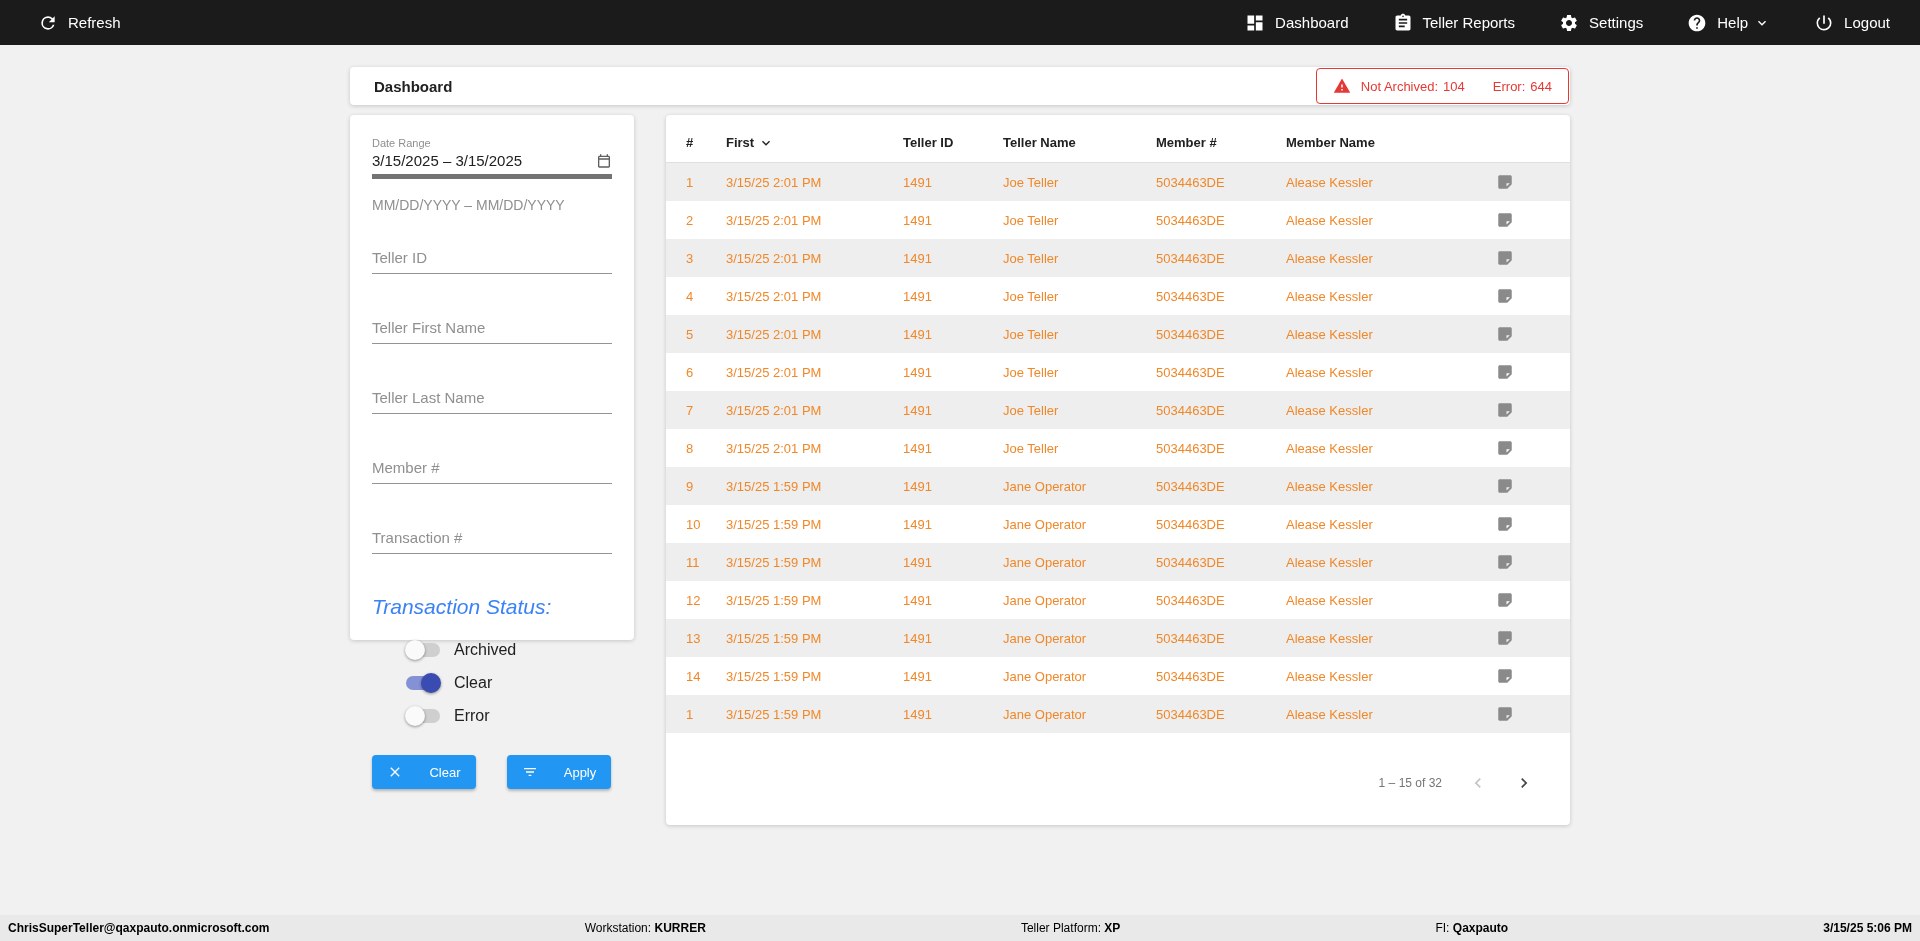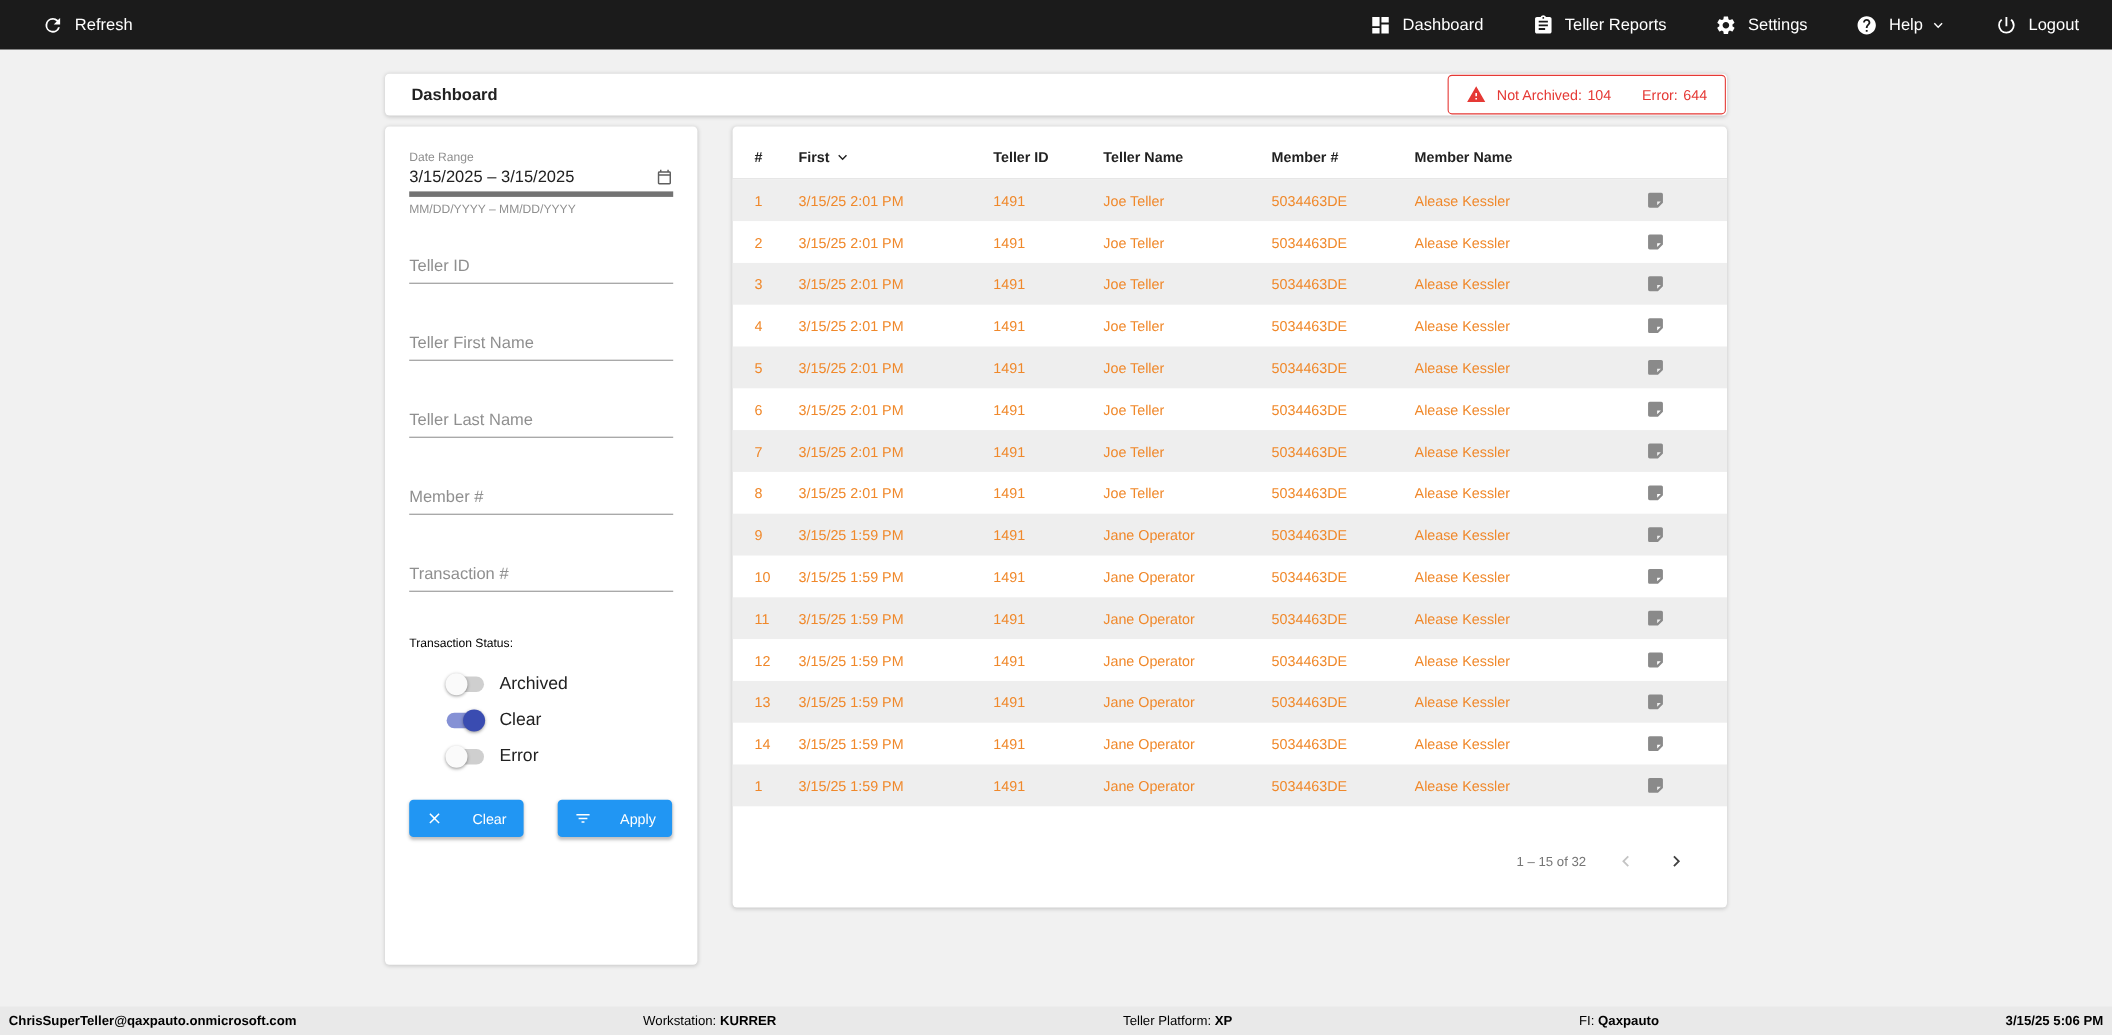--- a/index.html
+++ b/index.html
@@ -51,41 +51,41 @@
     padding: 0 16px; color: #E53935; font-size: 13px; background: #fff;
   }
   .alert-badge .icon-18 { color: #E53935; }
   .alert-group { display: flex; gap: 5px; }
   .alert-gap { width: 8px; }
 
   
   .content-row { display: flex; gap: 32px; margin-top: 10px; align-items: flex-start; }
 
   
-  .filter-card { width: 284px; flex: 0 0 284px; height: 762px; padding: 22px 22px 0; }
+  .filter-card { width: 284px; flex: 0 0 284px; height: 525px; padding: 22px 22px 0; }
   .f-label { font-size: 11px; color: #8f8f8f; display: block; }
   .date-line {
     display: flex; align-items: center; border-bottom: 5px solid #737373;
     padding: 3px 0 5px;
   }
   .date-line input {
     flex: 1; border: none; outline: none; background: transparent;
     font: 15px "Liberation Sans", sans-serif; color: #212121;
   }
   .cal-btn { background: none; border: none; cursor: pointer; color: #5f5f5f; padding: 0; }
-  .helper { font-size: 11px; color: #8f8f8f; margin-top: 6px; }
+  .helper { font-size: 14px; color: #8f8f8f; margin-top: 18px; }
   .date-group { margin-bottom: 32px; }
   .u-input {
     display: block; width: 100%;
     border: none; border-bottom: 1px solid #949494; outline: none;
     background: transparent; font: 15px "Liberation Sans", sans-serif;
     color: #212121; padding: 4px 0 7px; margin-bottom: 41px;
   }
   .u-input::placeholder { color: #8f8f8f; opacity: 1; }
-  .status-label { font-size: 11px; color: #000000; margin: 10px 0 22px; }
+  .status-label { font-size: 21px; color: #3b82f6; margin: 10px 0 22px; font-style: italic; }
   .toggle-row { display: flex; align-items: center; gap: 14px; margin: 0 0 15px 34px; }
   .t-label { font-size: 16px; color: #212121; }
   .switch {
     position: relative; width: 34px; height: 14px; border-radius: 7px;
     background: #cfcfcf; flex: 0 0 34px; cursor: pointer; display: inline-block;
   }
   .switch .knob {
     position: absolute; top: -3px; left: -1px; width: 20px; height: 20px;
     border-radius: 50%; background: #fafafa;
     box-shadow: 0 1px 3px rgba(0,0,0,.4);

